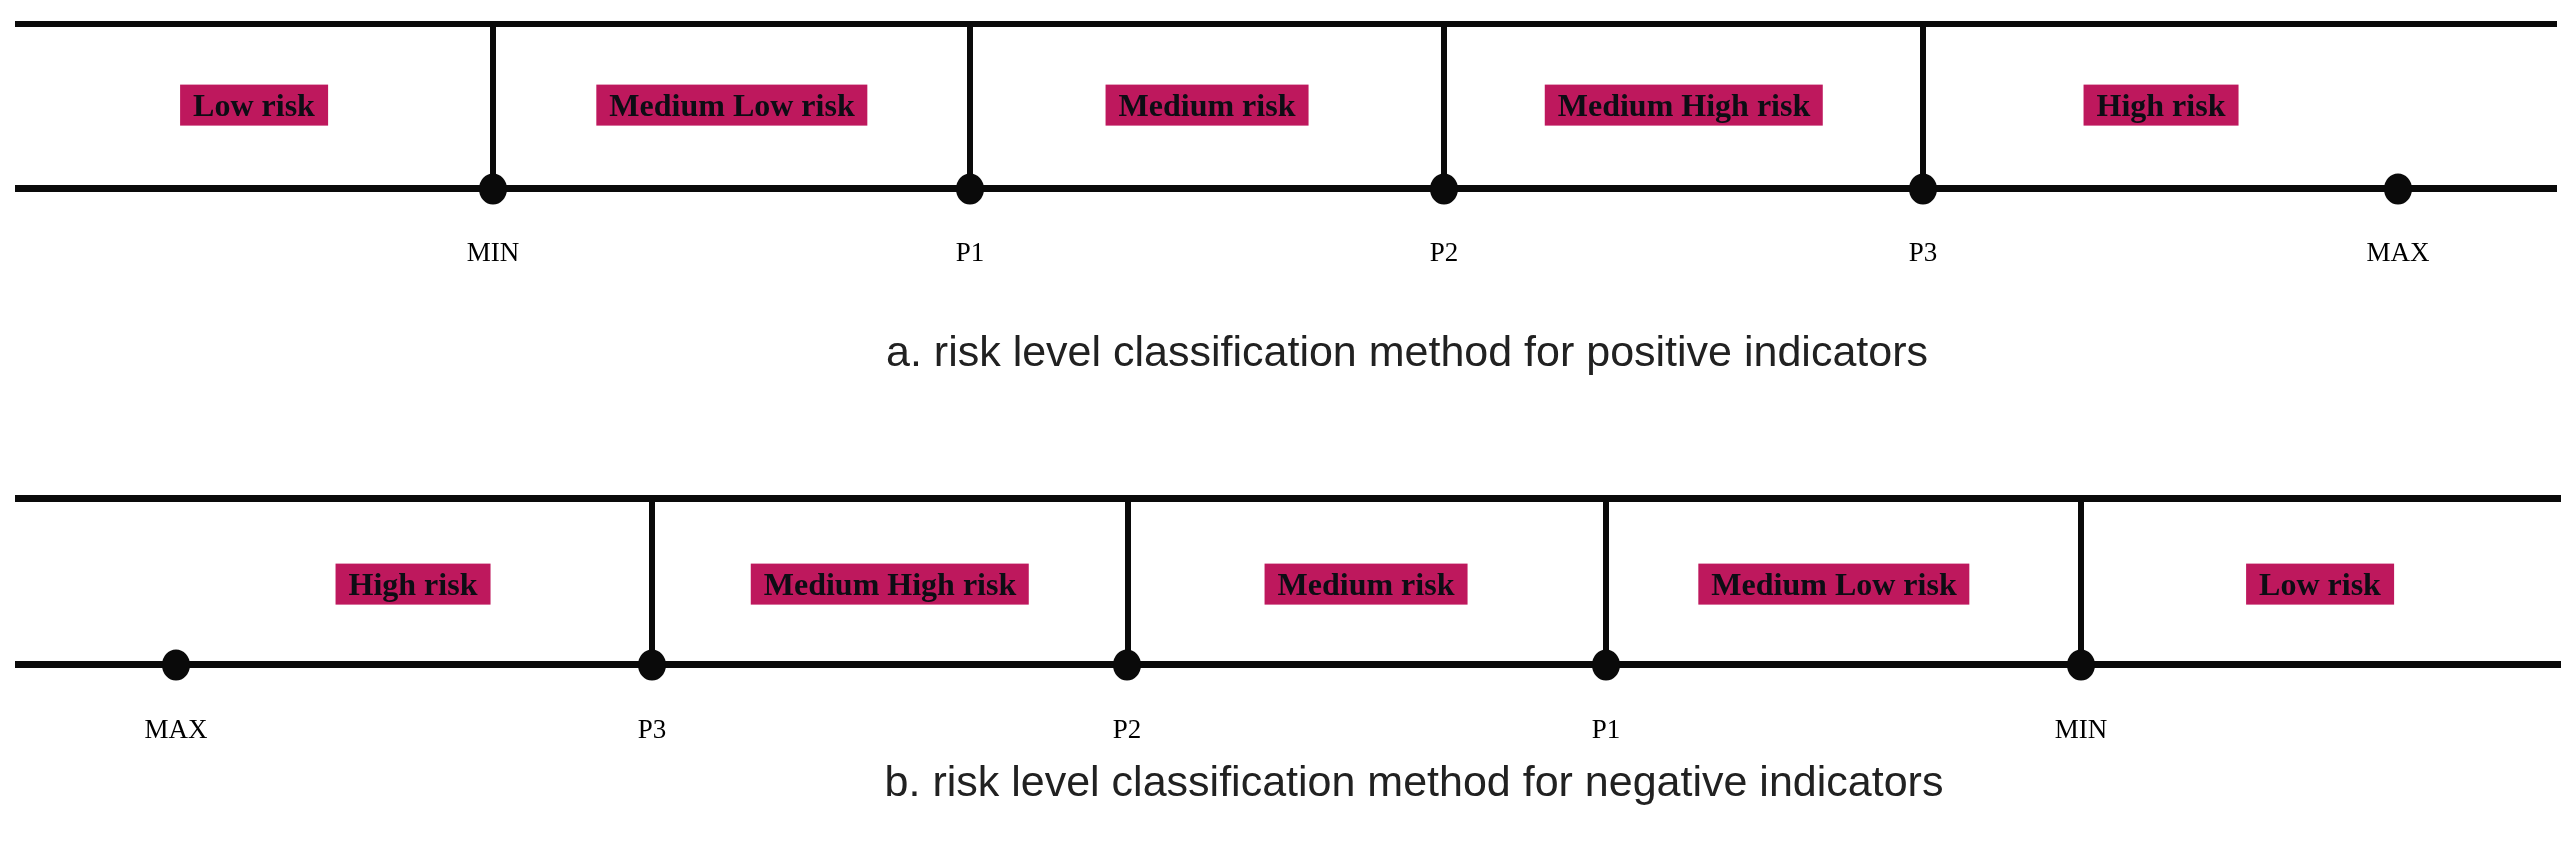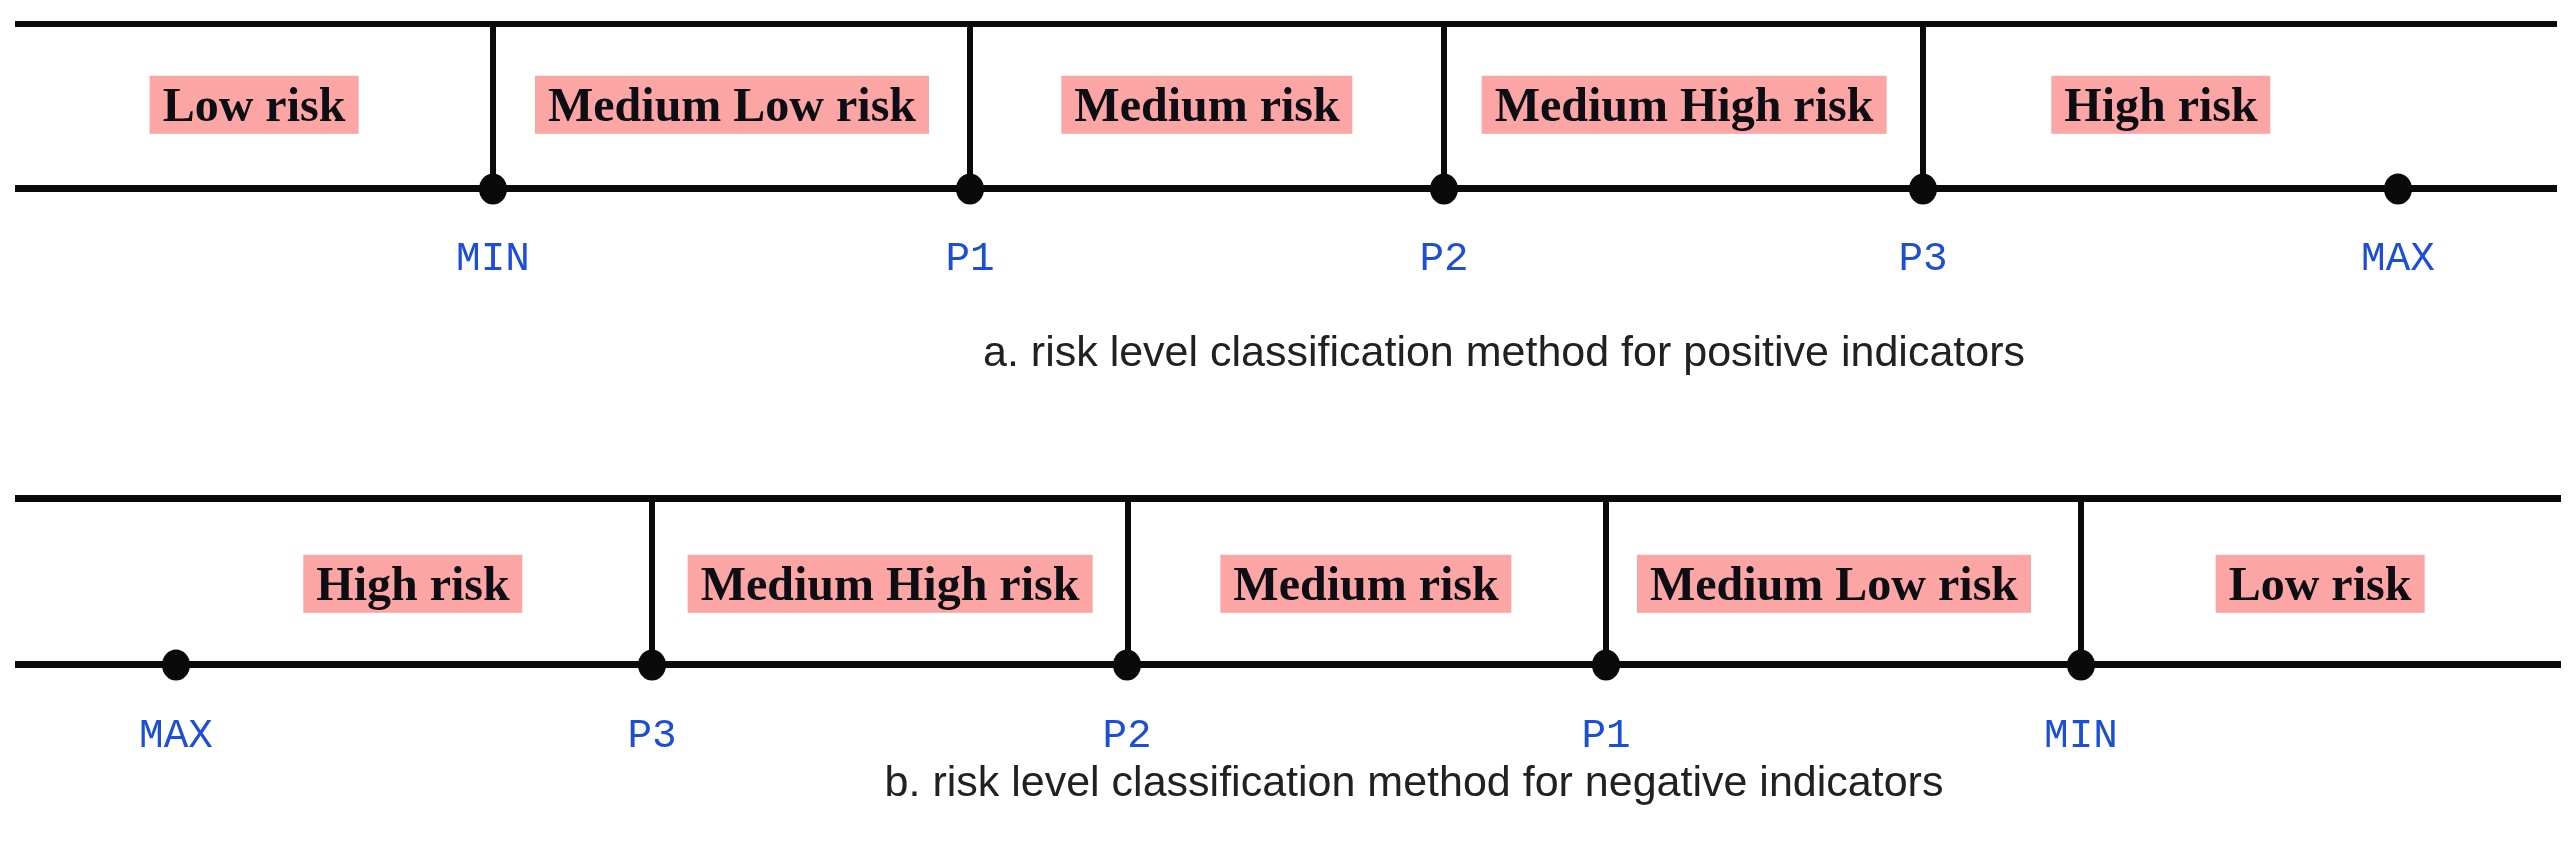--- a/index.html
+++ b/index.html
@@ -31,34 +31,34 @@
     height: 31px;
     background: #0a0a0a;
     border-radius: 50%;
     transform: translate(-50%, -50%);
   }
   .region-label {
     position: absolute;
     transform: translate(-50%, -50%);
     font-family: "Liberation Serif", serif;
     font-weight: bold;
-    font-size: 48px;
+    font-size: 32px;
     line-height: 1.1;
     color: #0d0d14;
-    background: #fca5a5;
+    background: #be185d;
     padding: 2.8px 13px;
     white-space: nowrap;
   }
   .point-label {
     position: absolute;
     transform: translateX(-50%);
-    font-family: Liberation Mono, monospace;
-    font-size: 41px;
+    font-family: Liberation Serif, serif;
+    font-size: 27px;
     line-height: 1;
-    color: #1d4ed8;
+    color: #000000;
     white-space: nowrap;
   }
   .caption {
     position: absolute;
     transform: translateX(-50%);
     font-family: "Liberation Sans", sans-serif;
     font-size: 43px;
     line-height: 1;
     color: #212121;
     white-space: nowrap;
@@ -90,21 +90,21 @@
     <div class="region-label" style="left:1207px; top:105px;">Medium risk</div>
     <div class="region-label" style="left:1684px; top:105px;">Medium High risk</div>
     <div class="region-label" style="left:2161px; top:105px;">High risk</div>
 
     <div class="point-label" style="left:493px; top:239px;">MIN</div>
     <div class="point-label" style="left:970px; top:239px;">P1</div>
     <div class="point-label" style="left:1444px; top:239px;">P2</div>
     <div class="point-label" style="left:1923px; top:239px;">P3</div>
     <div class="point-label" style="left:2398px; top:239px;">MAX</div>
 
-    <div class="caption" style="left:1504px; top:330px;">a. risk level classification method for positive indicators</div>
+    <div class="caption" style="left:1407px; top:330px;">a. risk level classification method for positive indicators</div>
   </div>
 
   <div>
 
     <div class="hline" style="left:15px; top:495px; width:2546px;"></div>
     <div class="hline" style="left:15px; top:661px; width:2546px;"></div>
 
     <div class="vline" style="left:649px; top:498px; height:166px;"></div>
     <div class="vline" style="left:1125px; top:498px; height:166px;"></div>
     <div class="vline" style="left:1603px; top:498px; height:166px;"></div>

